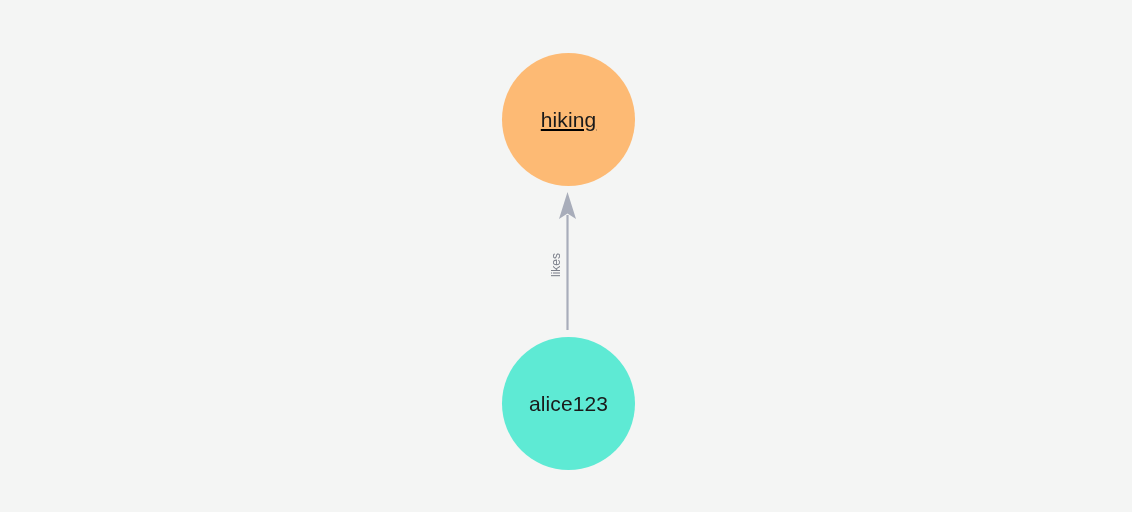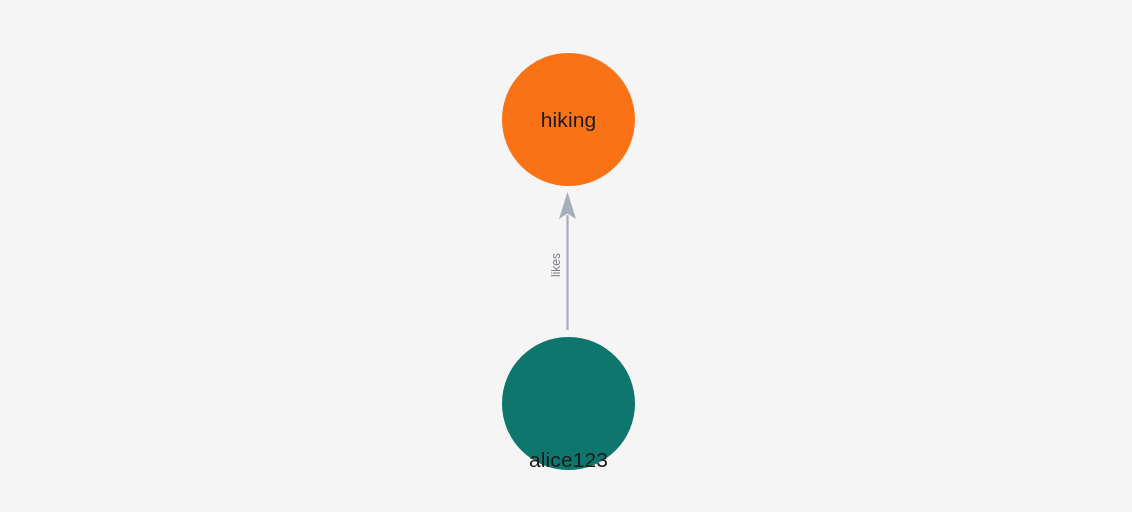--- a/index.html
+++ b/index.html
@@ -40,29 +40,29 @@
     font-family: "Liberation Sans", sans-serif;
     line-height: 1;
     white-space: nowrap;
     letter-spacing: 0.1px;
   }
   #node-hiking {
     left: 502px;
     top: 53px;
     width: 133px;
     height: 133px;
-    background: #f97316;
+    background: #fdba74;
+    text-decoration: underline;
   }
   #node-alice123 {
     left: 502px;
     top: 337px;
     width: 133px;
     height: 133px;
-    background: #0f766e;
-    align-items: flex-end;
+    background: #5eead4;
   }
   .edge-label {
     position: absolute;
     color: #7b7f8a;
     font-size: 12px;
     font-family: "Liberation Sans", sans-serif;
     white-space: nowrap;
     transform: rotate(-90deg);
     transform-origin: 50% 50%;
     line-height: 1;

